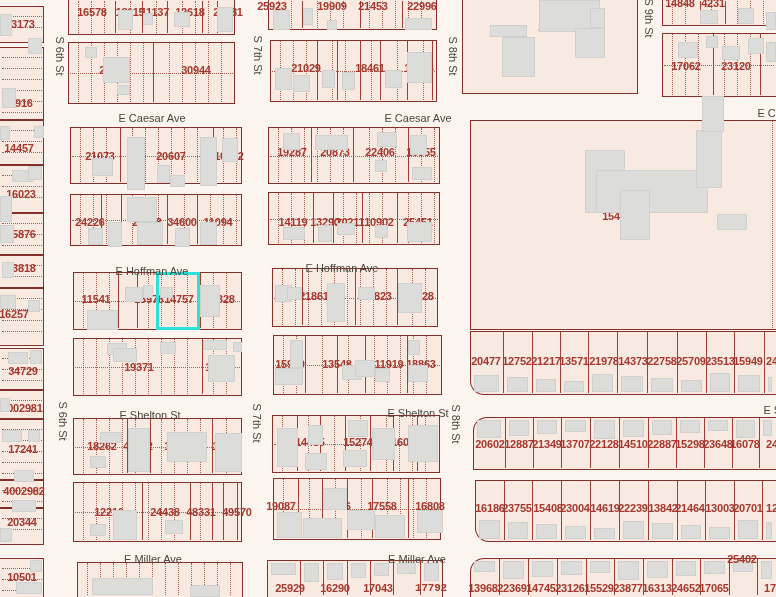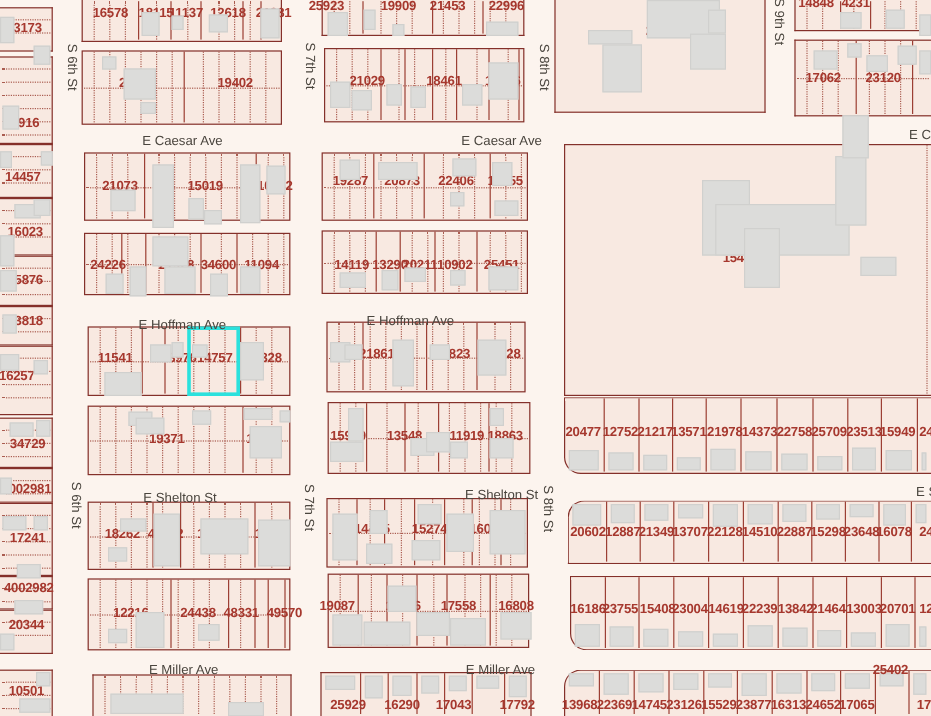--- a/index.html
+++ b/index.html
@@ -111,21 +111,21 @@
     <div class="vl" style="left: 130px; top: 43px; height: 59px; border-left-style: dotted; border-left-color: rgb(170, 92, 80);"></div>
     <div class="vl" style="left: 143px; top: 43px; height: 59px; border-left-style: dotted; border-left-color: rgb(170, 92, 80);"></div>
     <div class="vl" style="left: 169px; top: 43px; height: 59px; border-left-style: dotted; border-left-color: rgb(170, 92, 80);"></div>
     <div class="vl" style="left: 182px; top: 43px; height: 59px; border-left-style: dotted; border-left-color: rgb(170, 92, 80);"></div>
     <div class="vl" style="left: 195px; top: 43px; height: 59px; border-left-style: dotted; border-left-color: rgb(170, 92, 80);"></div>
     <div class="vl" style="left: 208px; top: 43px; height: 59px; border-left-style: dotted; border-left-color: rgb(170, 92, 80);"></div>
     <div class="vl" style="left: 221px; top: 43px; height: 59px; border-left-style: dotted; border-left-color: rgb(170, 92, 80);"></div>
     <div class="vl" style="left: 153px; top: 43px; height: 59px; border-left-style: solid;"></div>
     <div class="hl" style="left: 70px; top: 73px; width: 163px;"></div>
     <div class="plabel" style="left: 114px; top: 70px; transform: translate(-50%, -50%);">25806</div>
-    <div class="plabel" style="left: 196px; top: 70px; transform: translate(-50%, -50%);">19402</div>
+    <div class="plabel" style="left: 196px; top: 70px; transform: translate(-50%, -50%);">30944</div>
     <div class="block" style="left: 268px; top: 0px; width: 169px; height: 30px; border-top: none;"></div>
     <div class="vl" style="left: 278px; top: 1px; height: 27px; border-left-style: dotted; border-left-color: rgb(170, 92, 80);"></div>
     <div class="vl" style="left: 291px; top: 1px; height: 27px; border-left-style: dotted; border-left-color: rgb(170, 92, 80);"></div>
     <div class="vl" style="left: 317px; top: 1px; height: 27px; border-left-style: dotted; border-left-color: rgb(170, 92, 80);"></div>
     <div class="vl" style="left: 330px; top: 1px; height: 27px; border-left-style: dotted; border-left-color: rgb(170, 92, 80);"></div>
     <div class="vl" style="left: 343px; top: 1px; height: 27px; border-left-style: dotted; border-left-color: rgb(170, 92, 80);"></div>
     <div class="vl" style="left: 369px; top: 1px; height: 27px; border-left-style: dotted; border-left-color: rgb(170, 92, 80);"></div>
     <div class="vl" style="left: 382px; top: 1px; height: 27px; border-left-style: dotted; border-left-color: rgb(170, 92, 80);"></div>
     <div class="vl" style="left: 395px; top: 1px; height: 27px; border-left-style: dotted; border-left-color: rgb(170, 92, 80);"></div>
     <div class="vl" style="left: 408px; top: 1px; height: 27px; border-left-style: dotted; border-left-color: rgb(170, 92, 80);"></div>
@@ -190,21 +190,21 @@
     <div class="vl" style="left: 158px; top: 128px; height: 54px; border-left-style: dotted; border-left-color: rgb(170, 92, 80);"></div>
     <div class="vl" style="left: 171px; top: 128px; height: 54px; border-left-style: dotted; border-left-color: rgb(170, 92, 80);"></div>
     <div class="vl" style="left: 184px; top: 128px; height: 54px; border-left-style: dotted; border-left-color: rgb(170, 92, 80);"></div>
     <div class="vl" style="left: 197px; top: 128px; height: 54px; border-left-style: dotted; border-left-color: rgb(170, 92, 80);"></div>
     <div class="vl" style="left: 223px; top: 128px; height: 54px; border-left-style: dotted; border-left-color: rgb(170, 92, 80);"></div>
     <div class="vl" style="left: 236px; top: 128px; height: 54px; border-left-style: dotted; border-left-color: rgb(170, 92, 80);"></div>
     <div class="vl" style="left: 120px; top: 128px; height: 54px; border-left-style: solid;"></div>
     <div class="vl" style="left: 213px; top: 128px; height: 54px; border-left-style: solid;"></div>
     <div class="hl" style="left: 72px; top: 156px; width: 168px;"></div>
     <div class="plabel" style="left: 100px; top: 156px; transform: translate(-50%, -50%);">21073</div>
-    <div class="plabel" style="left: 171px; top: 156px; transform: translate(-50%, -50%);">15019</div>
+    <div class="plabel" style="left: 171px; top: 156px; transform: translate(-50%, -50%);">20607</div>
     <div class="plabel" style="left: 229px; top: 156px; transform: translate(-50%, -50%);">10352</div>
     <div class="block" style="left: 70px; top: 194px; width: 172px; height: 52px;"></div>
     <div class="vl" style="left: 80px; top: 195px; height: 49px; border-left-style: dotted; border-left-color: rgb(170, 92, 80);"></div>
     <div class="vl" style="left: 93px; top: 195px; height: 49px; border-left-style: dotted; border-left-color: rgb(170, 92, 80);"></div>
     <div class="vl" style="left: 106px; top: 195px; height: 49px; border-left-style: dotted; border-left-color: rgb(170, 92, 80);"></div>
     <div class="vl" style="left: 132px; top: 195px; height: 49px; border-left-style: dotted; border-left-color: rgb(170, 92, 80);"></div>
     <div class="vl" style="left: 145px; top: 195px; height: 49px; border-left-style: dotted; border-left-color: rgb(170, 92, 80);"></div>
     <div class="vl" style="left: 158px; top: 195px; height: 49px; border-left-style: dotted; border-left-color: rgb(170, 92, 80);"></div>
     <div class="vl" style="left: 184px; top: 195px; height: 49px; border-left-style: dotted; border-left-color: rgb(170, 92, 80);"></div>
     <div class="vl" style="left: 210px; top: 195px; height: 49px; border-left-style: dotted; border-left-color: rgb(170, 92, 80);"></div>
@@ -554,21 +554,21 @@
     <div class="bld" style="left: 271px; top: 563px; width: 25px; height: 12px;"></div>
     <div class="bld" style="left: 304px; top: 563px; width: 15px; height: 19px;"></div>
     <div class="bld" style="left: 327px; top: 563px; width: 16px; height: 17px;"></div>
     <div class="bld" style="left: 351px; top: 563px; width: 15px; height: 15px;"></div>
     <div class="bld" style="left: 374px; top: 563px; width: 15px; height: 13px;"></div>
     <div class="bld" style="left: 397px; top: 563px; width: 19px; height: 11px;"></div>
     <div class="bld" style="left: 424px; top: 563px; width: 15px; height: 18px;"></div>
     <div class="plabel" style="left: 290px; top: 588px; transform: translate(-50%, -50%);">25929</div>
     <div class="plabel" style="left: 335px; top: 588px; transform: translate(-50%, -50%);">16290</div>
     <div class="plabel" style="left: 378px; top: 588px; transform: translate(-50%, -50%);">17043</div>
-    <div class="plabel" style="left: 431px; top: 588px; transform: translate(-50%, -50%);">17792</div>
+    <div class="plabel" style="left: 431px; top: 588px; transform: translate(-50%, -50%); font-family: Liberation Mono, monospace;">17792</div>
     <div class="block" style="left: 77px; top: 562px; width: 166px; height: 35px; border-bottom: none;"></div>
     <div class="vl" style="left: 87px; top: 563px; height: 32px; border-left-style: dotted; border-left-color: rgb(170, 92, 80);"></div>
     <div class="vl" style="left: 100px; top: 563px; height: 32px; border-left-style: dotted; border-left-color: rgb(170, 92, 80);"></div>
     <div class="vl" style="left: 113px; top: 563px; height: 32px; border-left-style: dotted; border-left-color: rgb(170, 92, 80);"></div>
     <div class="vl" style="left: 126px; top: 563px; height: 32px; border-left-style: dotted; border-left-color: rgb(170, 92, 80);"></div>
     <div class="vl" style="left: 139px; top: 563px; height: 32px; border-left-style: dotted; border-left-color: rgb(170, 92, 80);"></div>
     <div class="vl" style="left: 152px; top: 563px; height: 32px; border-left-style: dotted; border-left-color: rgb(170, 92, 80);"></div>
     <div class="vl" style="left: 165px; top: 563px; height: 32px; border-left-style: dotted; border-left-color: rgb(170, 92, 80);"></div>
     <div class="vl" style="left: 178px; top: 563px; height: 32px; border-left-style: dotted; border-left-color: rgb(170, 92, 80);"></div>
     <div class="vl" style="left: 191px; top: 563px; height: 32px; border-left-style: dotted; border-left-color: rgb(170, 92, 80);"></div>

